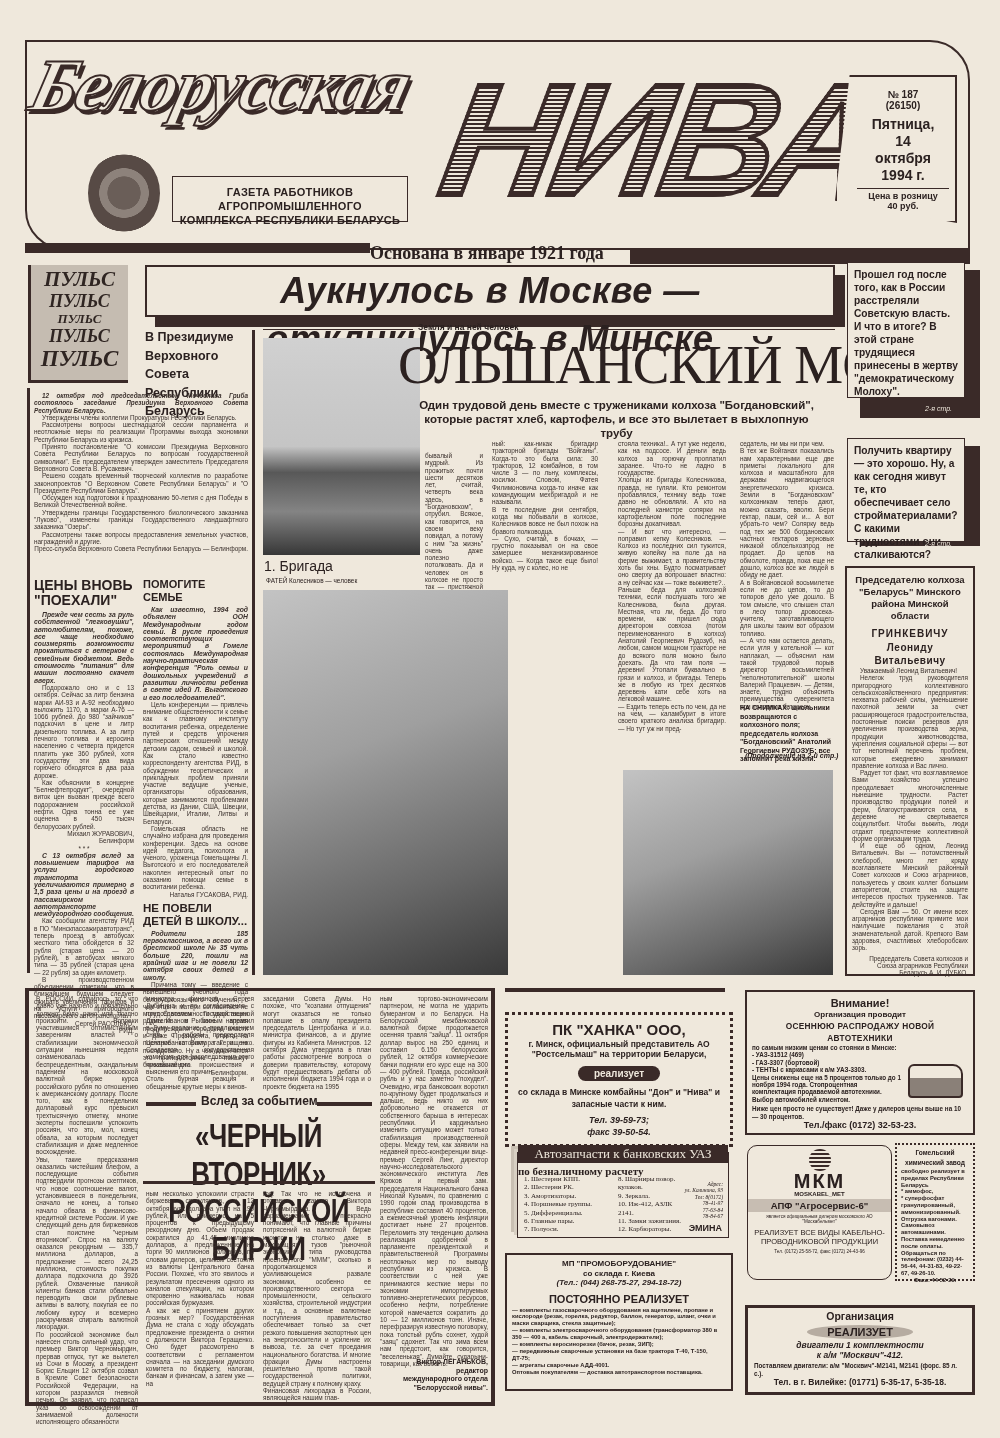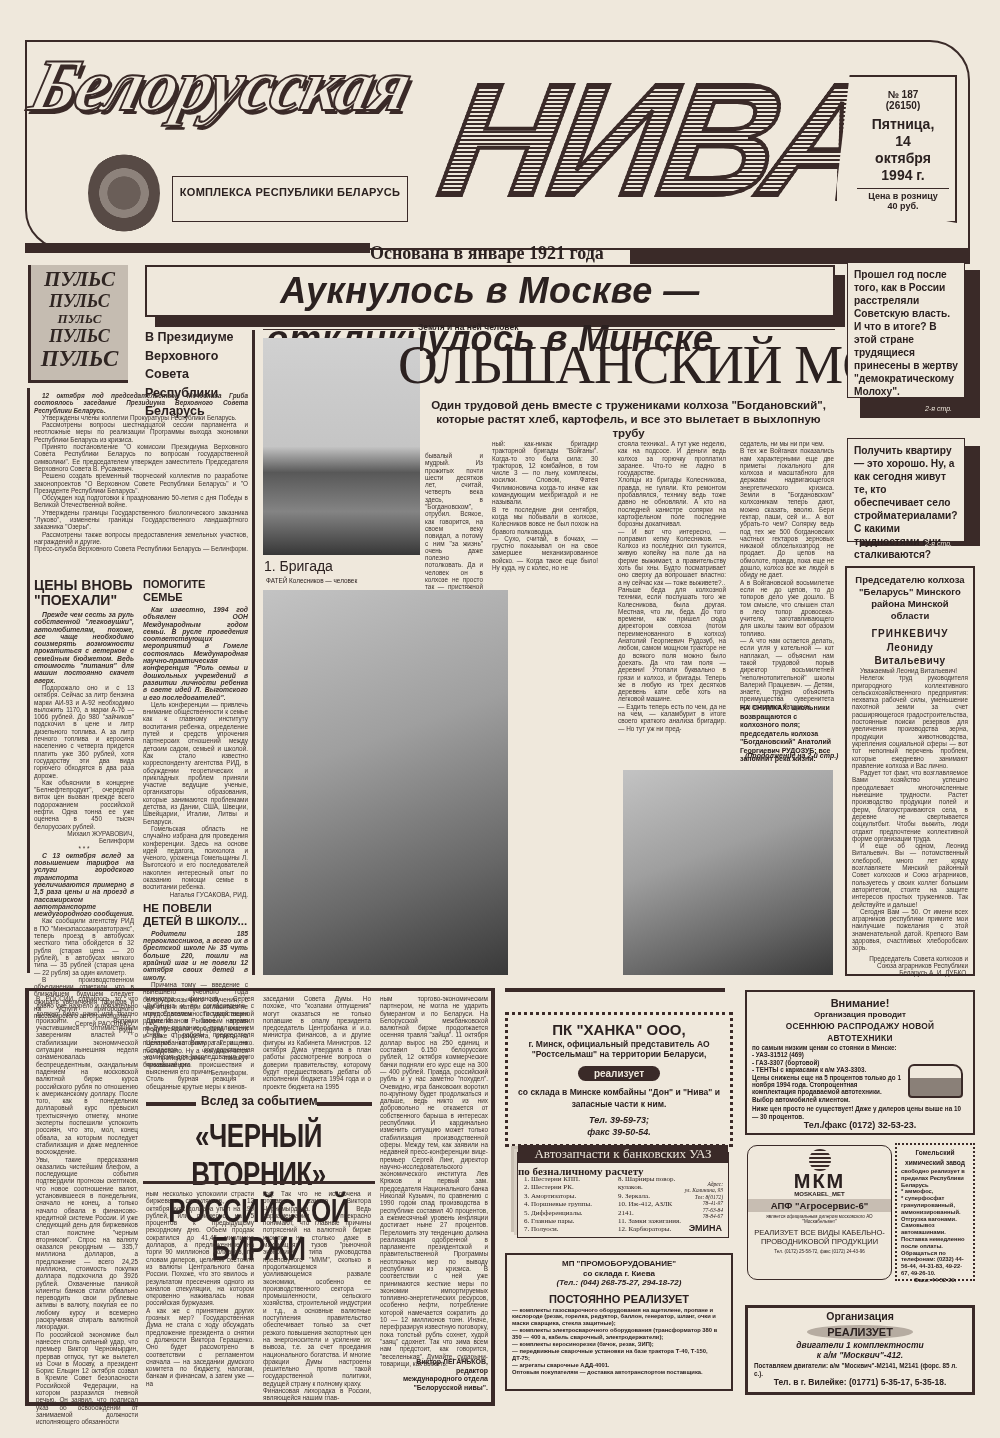--- a/index.html
+++ b/index.html
@@ -31,20 +31,21 @@
   #presid{left:145px;top:328px;font-size:12.5px;font-weight:bold;line-height:18.5px}
 </style>
 </head>
 <body>
 
 <div class="abs" id="mast"></div>
 <div class="abs" id="logo1">Белорусская</div>
 <div class="abs" id="logo2">НИВА</div>
 <div class="abs" id="emblem"></div>
 <div class="abs" id="subtitle">
+  <div>ГАЗЕТА РАБОТНИКОВ АГРОПРОМЫШЛЕННОГО</div>
   <div>КОМПЛЕКСА РЕСПУБЛИКИ БЕЛАРУСЬ</div>
 </div>
 <div class="abs" id="issue">
   <div class="n">№ 187</div>
   <div class="n" style="margin-top:0">(26150)</div>
   <div class="d">Пятница,</div>
   <div class="d" style="margin-top:0">14</div>
   <div class="d" style="margin-top:0">октября</div>
   <div class="d" style="margin-top:0">1994 г.</div>
   <div class="p"><span>Цена в розницу</span><br><span>40 руб.</span></div>
@@ -115,21 +116,21 @@
     <p style="text-indent:8px">Причина тому — введение с нынешнего учебного года белорусскоязычного обучения, с чем отцы и матери согласиться не могут. О возможности такой акции родители в свое время предупреждали городские власти и даже Президента, ответа на послание которому так и не последовало. Ну а чем закончится это противостояние — покажут ближайшие дни.</p>
     <p style="text-align:right">Белинформ.</p>
   </div>
 </div>
 
 <div class="abs dark" style="left:263px;top:329px;width:150px;height:1px"></div>
 <div class="abs" style="left:418px;top:322px;font-size:8.5px;font-weight:bold">Земля и на ней человек</div>
 <div class="abs dark" style="left:590px;top:329px;width:245px;height:1px"></div>
 <div class="abs photo sky" style="left:263px;top:338px;width:157px;height:217px"></div>
 <div class="abs serif" style="left:398px;top:335px;font-size:55px;line-height:60px;letter-spacing:-1px;color:#2b2120">ОЛЬШАНСКИЙ МОСТ</div>
-<div class="abs" style="left:426px;top:398px;width:405px;font-size:11.5px;font-weight:bold;line-height:14px;text-align:center">Один трудовой день вместе с тружениками колхоза "Богдановский", которые растят хлеб, картофель, и все это вылетает в выхлопную трубу</div>
+<div class="abs" style="left:414px;top:398px;width:405px;font-size:11.5px;font-weight:bold;line-height:14px;text-align:center">Один трудовой день вместе с тружениками колхоза "Богдановский", которые растят хлеб, картофель, и все это вылетает в выхлопную трубу</div>
 <div class="abs" style="left:264px;top:558px;font-size:14px;font-weight:normal">1. Бригада</div>
 <div class="abs" style="left:266px;top:577px;font-size:6.4px">ФАТЕЙ Колесников — человек</div>
 <div class="abs txt" style="left:425px;top:452px;width:58px;white-space:pre-line">бывалый и мудрый. Из прожитых почти шести десятков лет, считай, четверть века здесь, в "Богдановском", отрубил. Всякое, как говорится, на своем веку повидал, а потому с ним "за жизнь" очень даже полезно потолковать. Да и человек он в колхозе не просто так — пристяжной подсобник, а самый что ни на есть ответствен-</div>
 <div class="abs txt" style="left:492px;top:440px;width:106px;white-space:pre-line">ный: как-никак бригадир тракторной бригады "Войганы". Когда-то это была сила: 30 тракторов, 12 комбайнов, в том числе 3 — по льну, комплексы, косилки. Словом, Фатея Филимоновича когда-то иначе как командующим мехбригадой и не называли.
  В те последние дни сентября, когда мы побывали в колхозе, Колесников вовсе не был похож на бравого полководца.
  — Сухо, считай, в бочках, — грустно показывал он на свое замершее механизированное войско. — Когда такое еще было! Ну куда, ну с колес, но не</div>
 <div class="abs photo" style="left:263px;top:590px;width:245px;height:385px"></div>
 <div class="abs txt" style="left:618px;top:440px;width:108px;white-space:pre-line">стояла техника!.. А тут уже неделю, как на подсосе. И деньги ведь колхоз за горючку проплатил заранее. Что-то не ладно в государстве.
  Хлопцы из бригады Колесникова, правда, не гуляли. Кто ремонтом пробавлялся, технику ведь тоже давно не обновляли. А кто на последней канистре солярки на картофельном поле последние борозны докапчивал.
  — И вот что интересно, — поправил кепку Колесников. — Колхоз из последних сил тужится, живую копейку на поле да на ферме выжимает, а правительству хоть бы хны. Будто посматривает оно сверху да вопрошает властно: а ну сейчас как — тоже выживете?..

